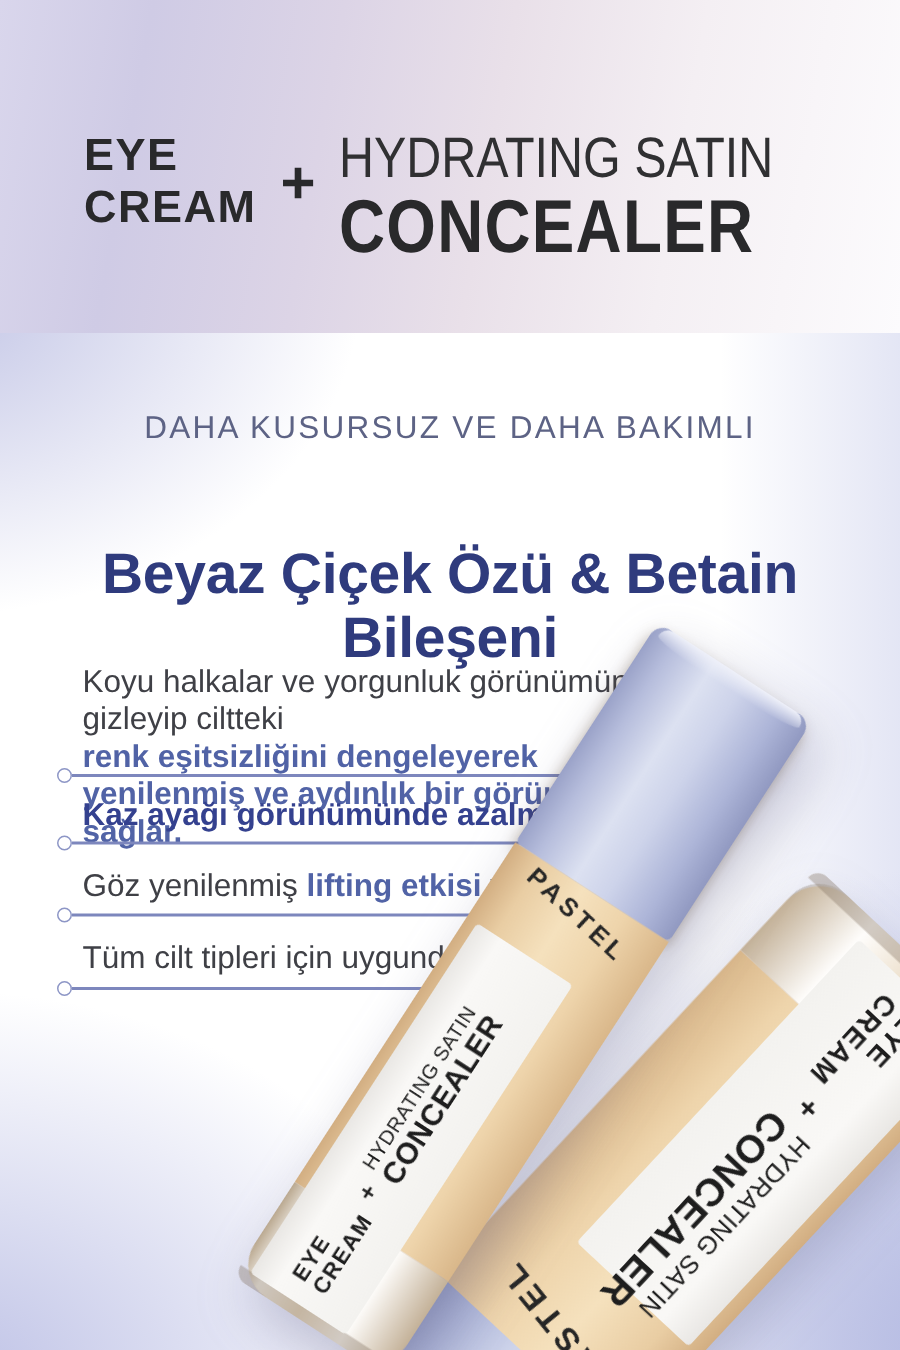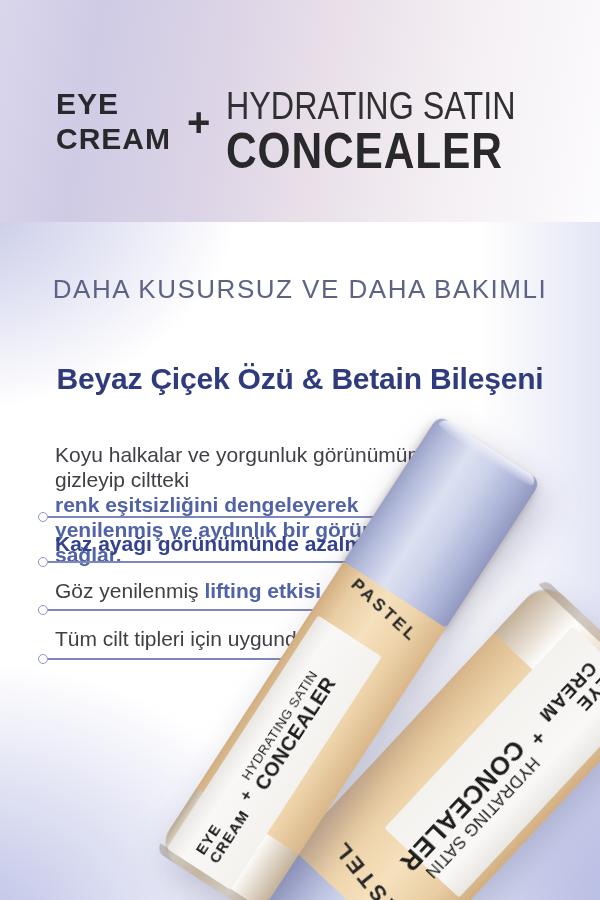--- a/index.html
+++ b/index.html
@@ -23,25 +23,25 @@
     position:absolute;top:222px;left:0;width:600px;height:678px;
     background:
       radial-gradient(480px 360px at -8% -4%,rgba(186,189,226,.9) 0%,rgba(186,189,226,0) 60%),
       radial-gradient(560px 430px at -6% 104%,rgba(185,189,228,.95) 0%,rgba(185,189,228,0) 62%),
       radial-gradient(640px 520px at 108% 100%,rgba(178,184,225,.95) 0%,rgba(178,184,225,0) 62%),
       linear-gradient(to right,rgba(255,255,255,0) 80%,rgba(205,209,236,.55) 100%),
       #ffffff;
   }
   
   .kicker{position:absolute;left:0;top:274px;width:600px;text-align:center;
-    font-size:26px;font-weight:400;letter-spacing:1.5px;color:#5d6385;}
+    font-size:21px;font-weight:400;letter-spacing:1.5px;color:#5d6385;}
   .hero-title{position:absolute;left:0;top:304px;width:600px;text-align:center;
     font-size:45px;font-weight:700;letter-spacing:7px;color:#5b6181;}
   .hero-sub{position:absolute;left:0;top:362px;width:600px;text-align:center;
-    font-size:30px;font-weight:700;letter-spacing:-.2px;color:#2f3b7d;}
+    font-size:38px;font-weight:700;letter-spacing:-.2px;color:#2f3b7d;}
   
   .benefit{position:absolute;left:55px;width:402px;font-size:21px;line-height:25px;color:#3f4046;z-index:1;}
   .b1{top:442px;}
   .b1 .hl{display:block;}
   .hl{color:#5163a6;font-weight:700;}
   .navy-line{color:#34418f;font-weight:700;}
   .b2{top:531px;}
   .b3{top:578px;}
   .b4{top:626px;}
   .rule{position:absolute;left:38px;display:flex;align-items:center;height:12px;z-index:1;}

